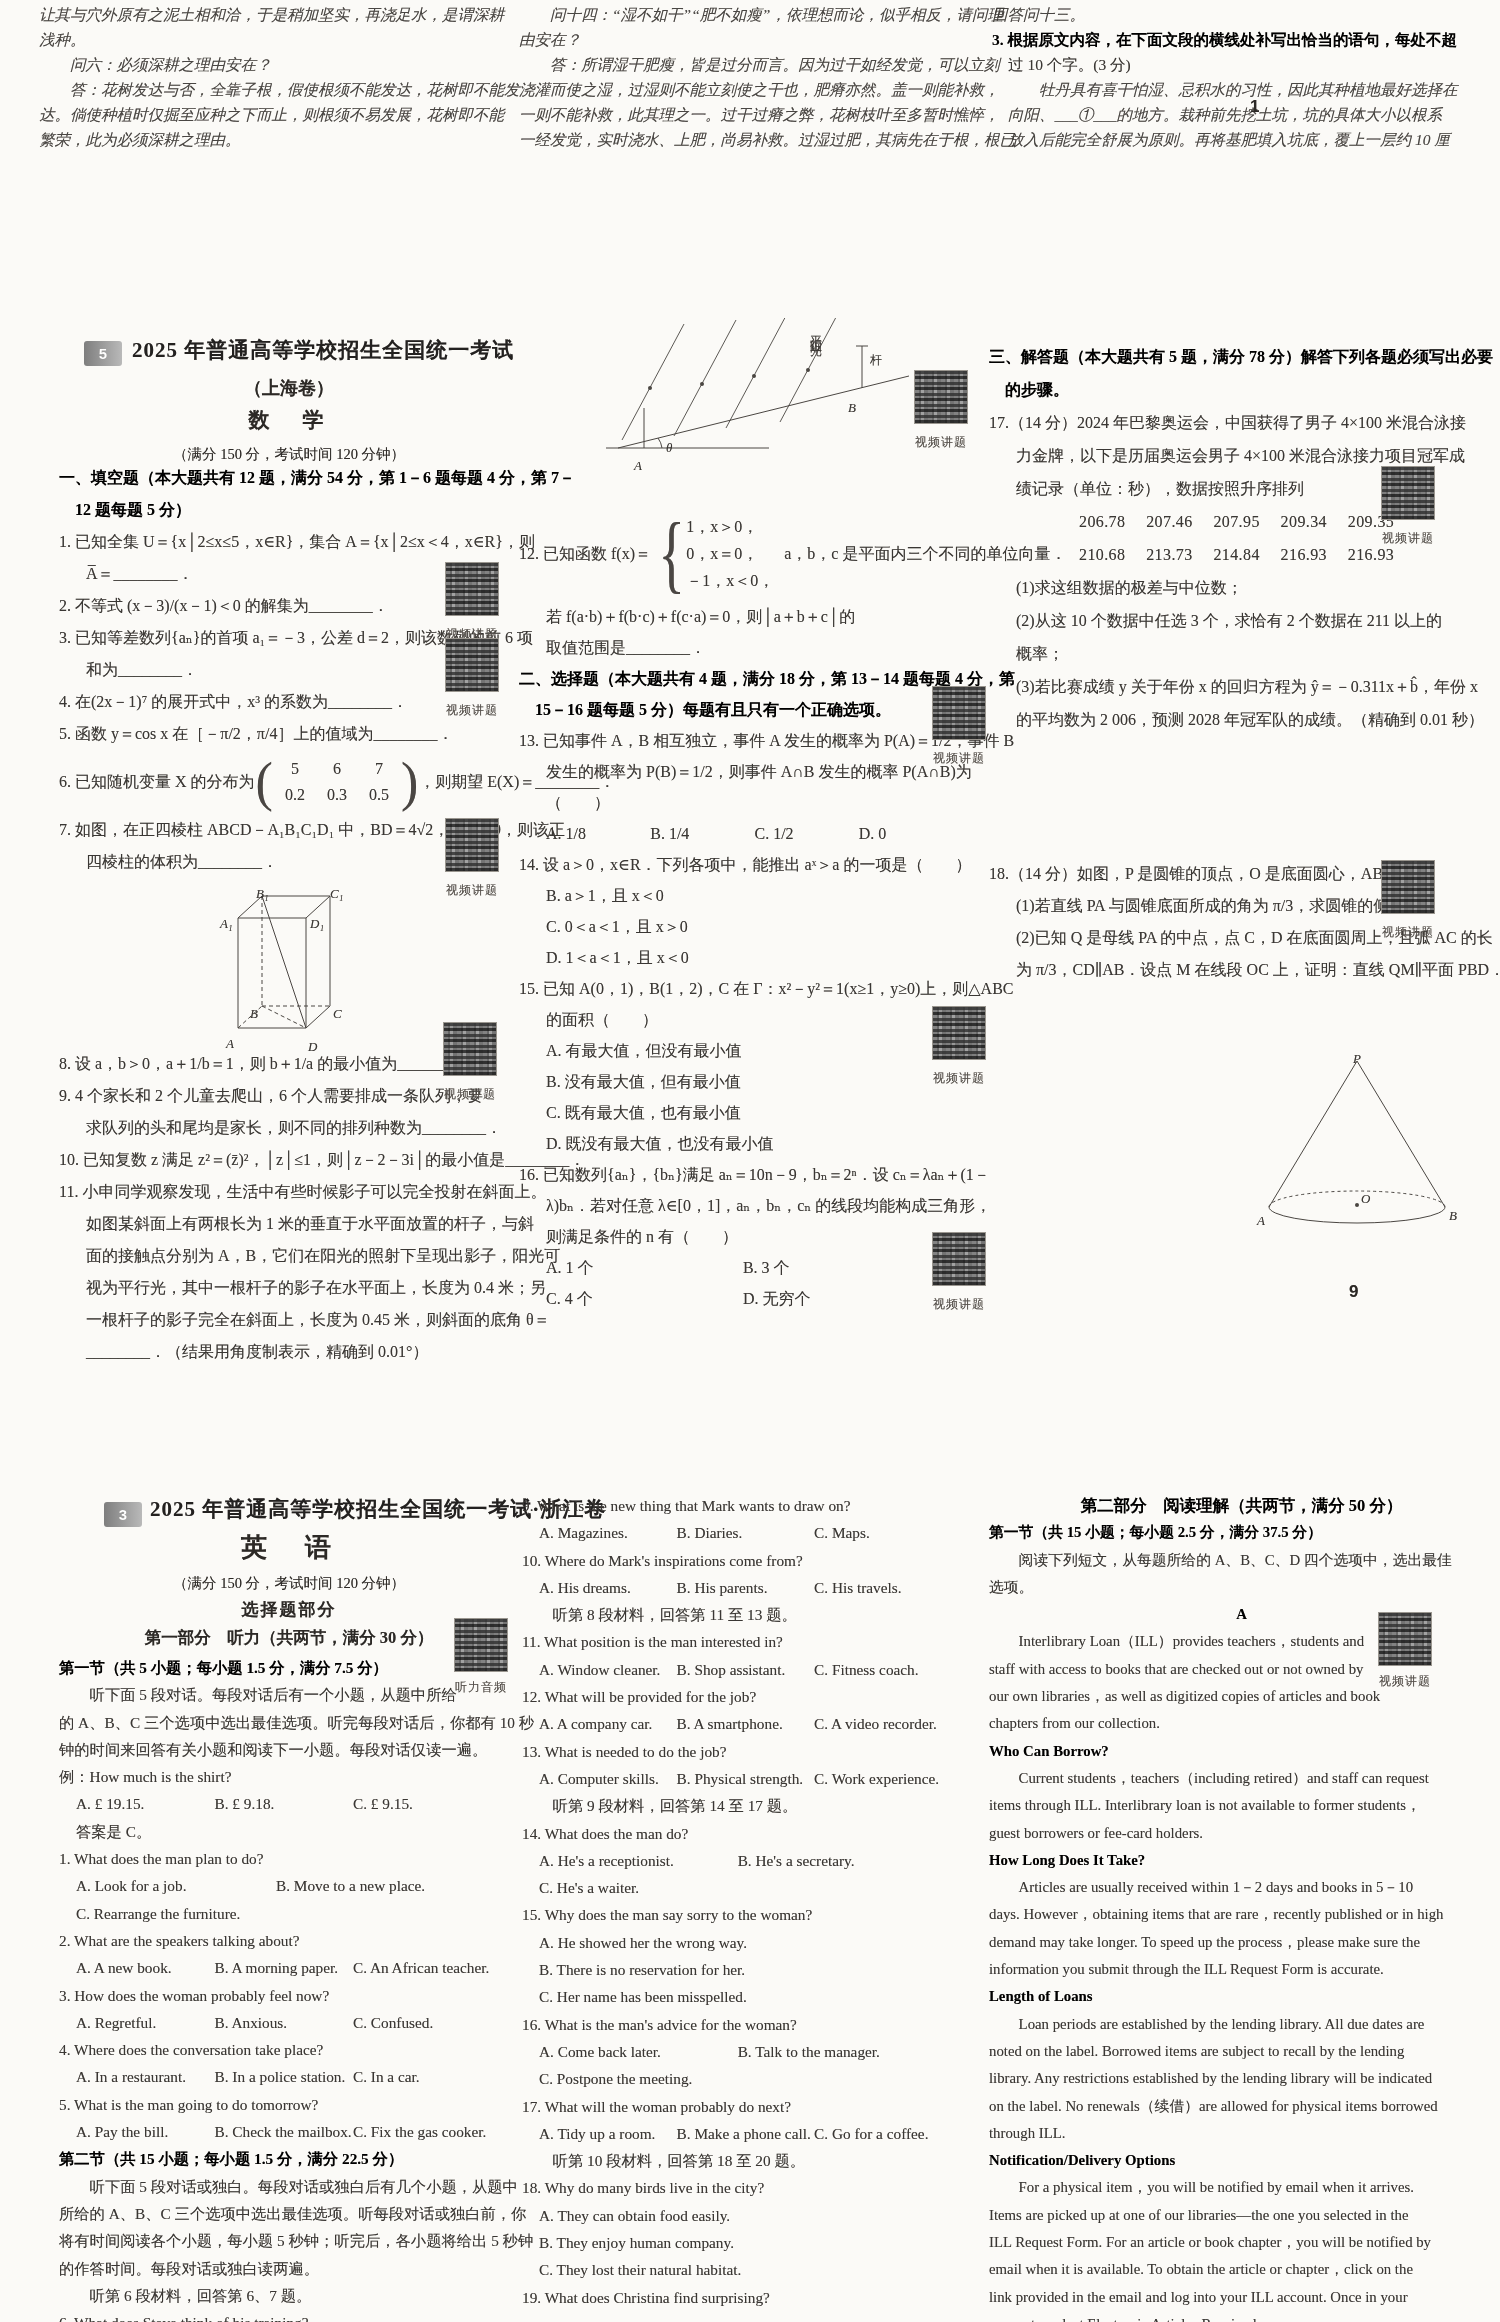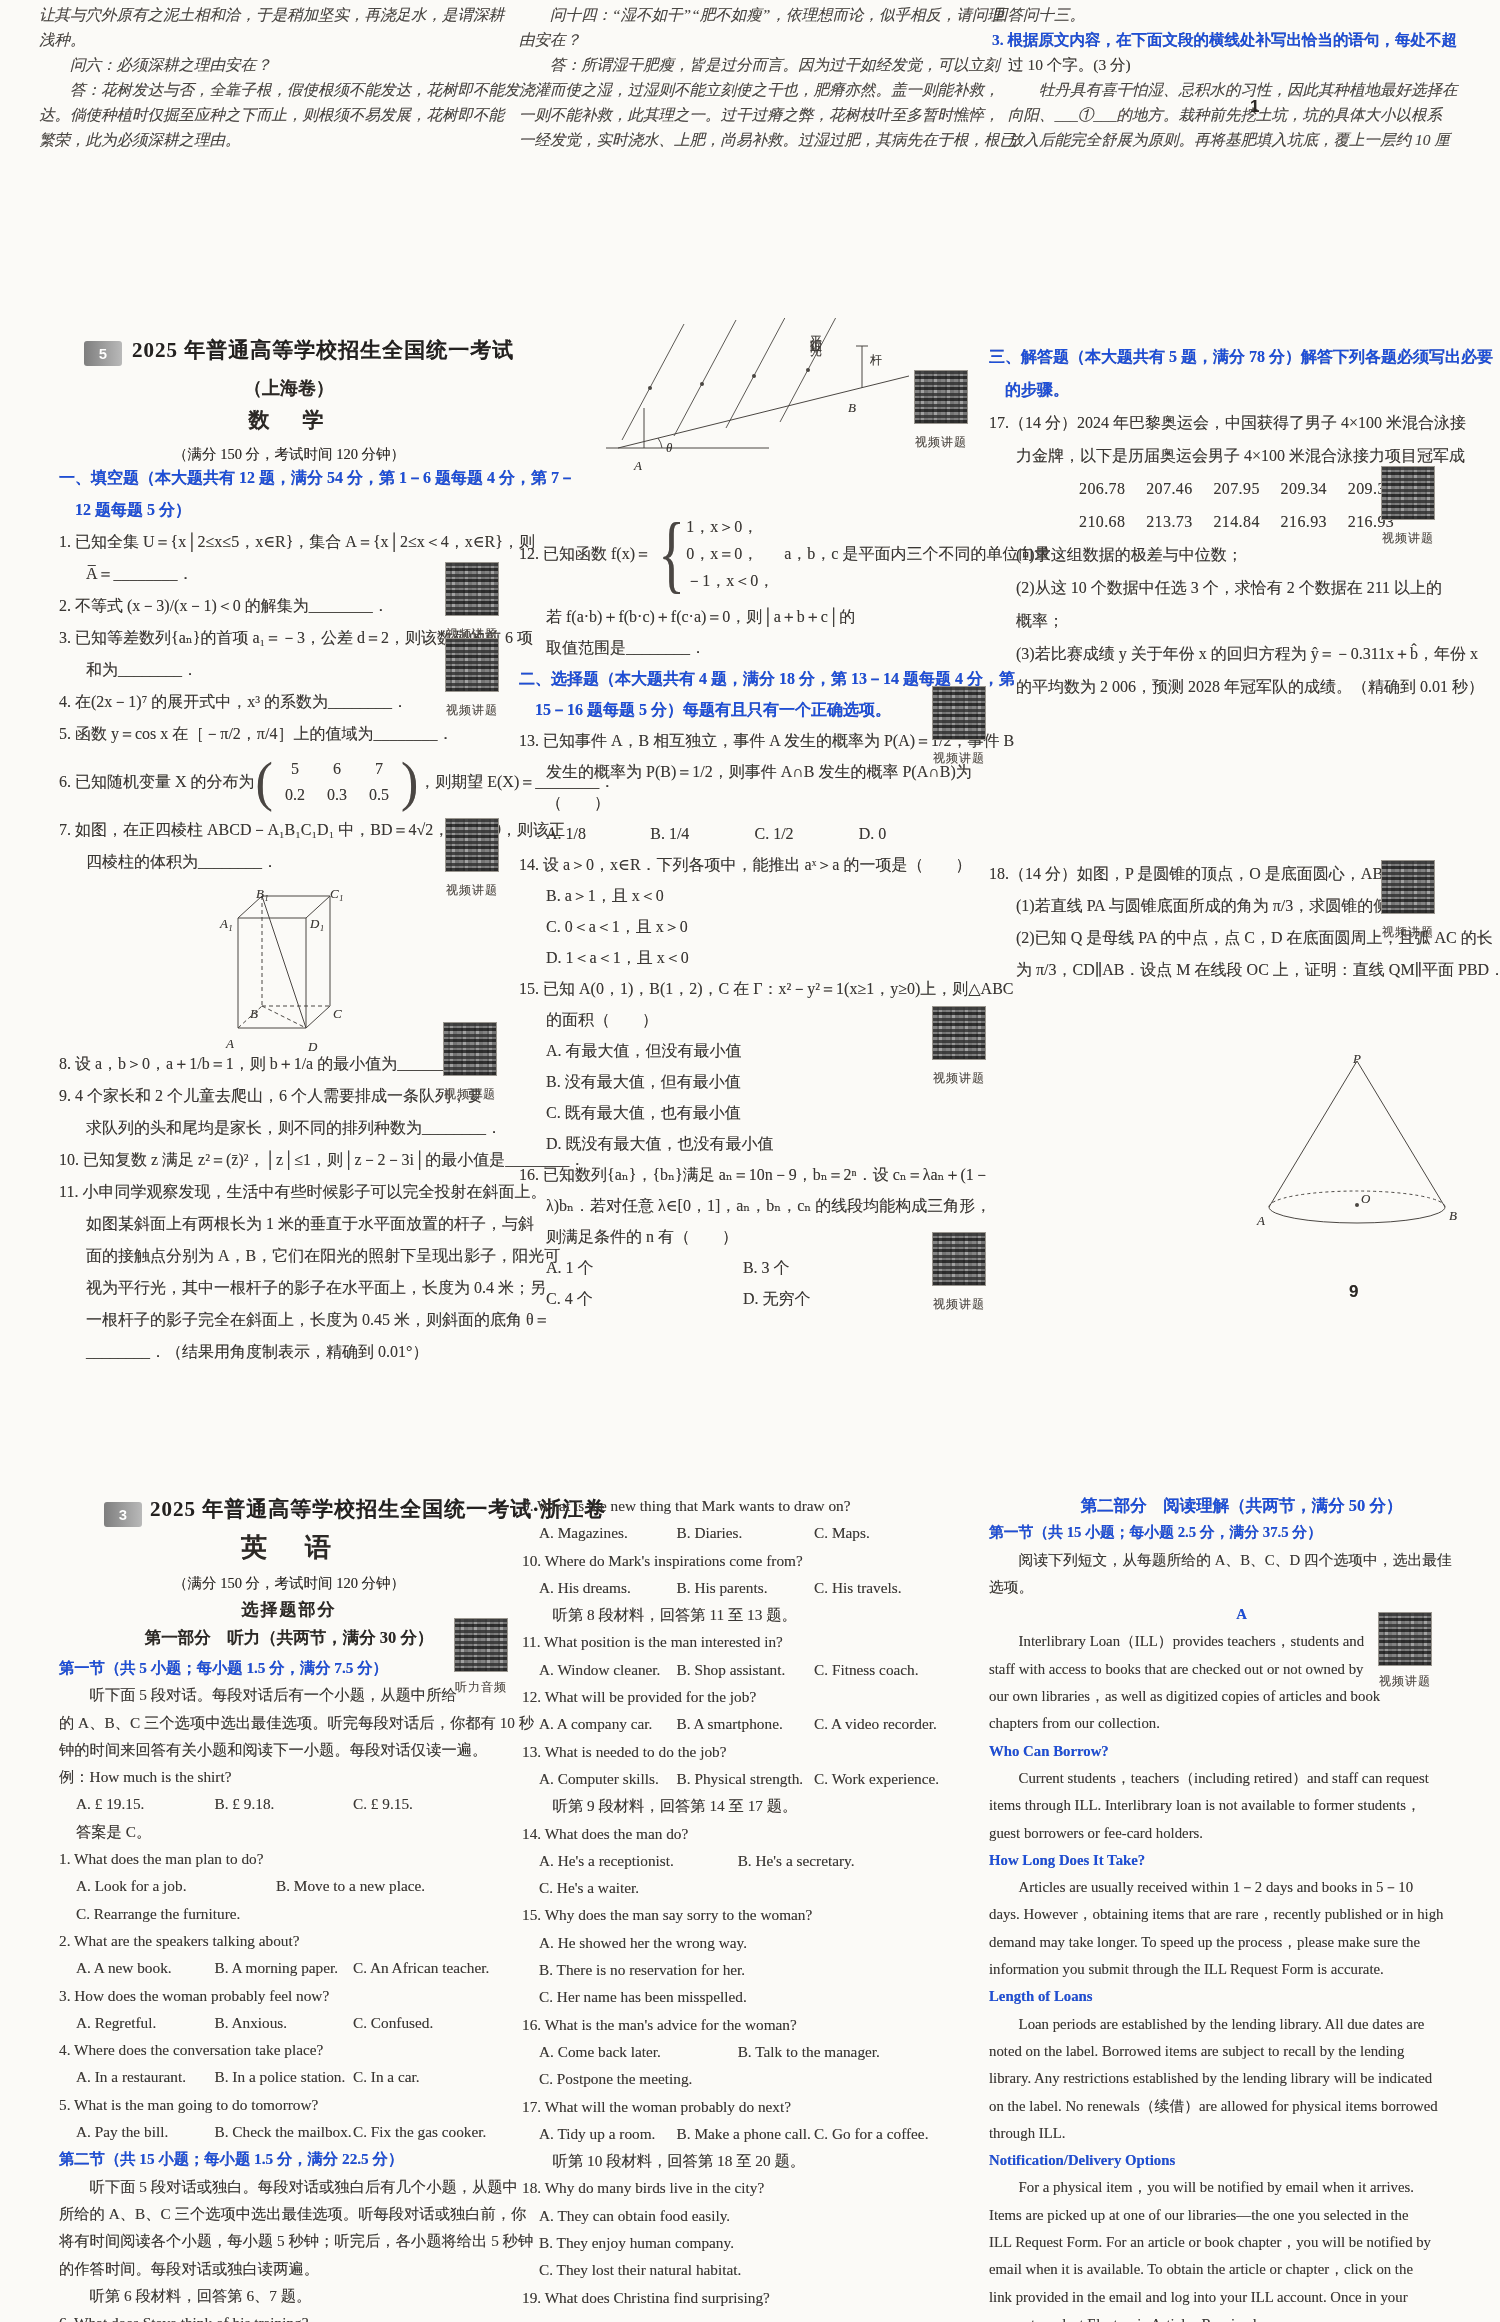--- a/index.html
+++ b/index.html
@@ -7,21 +7,21 @@
     width:1500px;height:2322px;position:relative;overflow:hidden;
     background:#fbfaf7;
     font-family:"Liberation Serif","DejaVu Serif",serif;
     color:#3a3734;
   }
   .page{position:absolute;inset:0;}
   section{position:absolute;left:4px;width:1500px;}
   .scan{text-shadow:0 0 .6px rgba(70,64,58,.45);}
   
   .ln{white-space:nowrap;}
-  .b{font-weight:bold;color:#1d4ed8;}
+  .b{font-weight:bold;color:#000000;}
   .ctr{text-align:center;}
   .hw{font-style:italic;opacity:.92;}
   .cols{display:flex;}
   .cols .col{flex:1 1 0;}
   .cols .col:last-child{flex:1.25 1 0;}
   
   .top-sec{top:0;height:150px;font-size:15.5px;line-height:25px;}
   .tcol{position:absolute;top:2px;}
   .tc1{left:35px;width:472px;}
   .tc2{left:515px;width:472px;}
@@ -281,20 +281,21 @@
       <span class="lbl" style="left:62px;top:114px;">θ</span>
       <span class="lbl" style="left:30px;top:132px;">A</span>
     </div>
 
     <div class="mcol m3">
       <div>
           <div class="ln b">三、解答题（本大题共有 5 题，满分 78 分）解答下列各题必须写出必要</div>
           <div class="ln b ind1">的步骤。</div>
           <div class="ln">17.（14 分）2024 年巴黎奥运会，中国获得了男子 4×100 米混合泳接</div>
           <div class="ln ind">力金牌，以下是历届奥运会男子 4×100 米混合泳接力项目冠军成</div>
+          <div class="ln ind">绩记录（单位：秒），数据按照升序排列</div>
           <div class="ln nums">206.78　 207.46　 207.95　 209.34　 209.35</div>
           <div class="ln nums">210.68　 213.73　 214.84　 216.93　 216.93</div>
           <div class="ln ind">(1)求这组数据的极差与中位数；</div>
           <div class="ln ind">(2)从这 10 个数据中任选 3 个，求恰有 2 个数据在 211 以上的</div>
           <div class="ln ind">概率；</div>
           <div class="ln ind">(3)若比赛成绩 y 关于年份 x 的回归方程为 ŷ＝－0.311x＋b̂，年份 x</div>
           <div class="ln ind">的平均数为 2 006，预测 2028 年冠军队的成绩。（精确到 0.01 秒）</div>
         </div>
     </div>
     <div class="mcol m3b">

